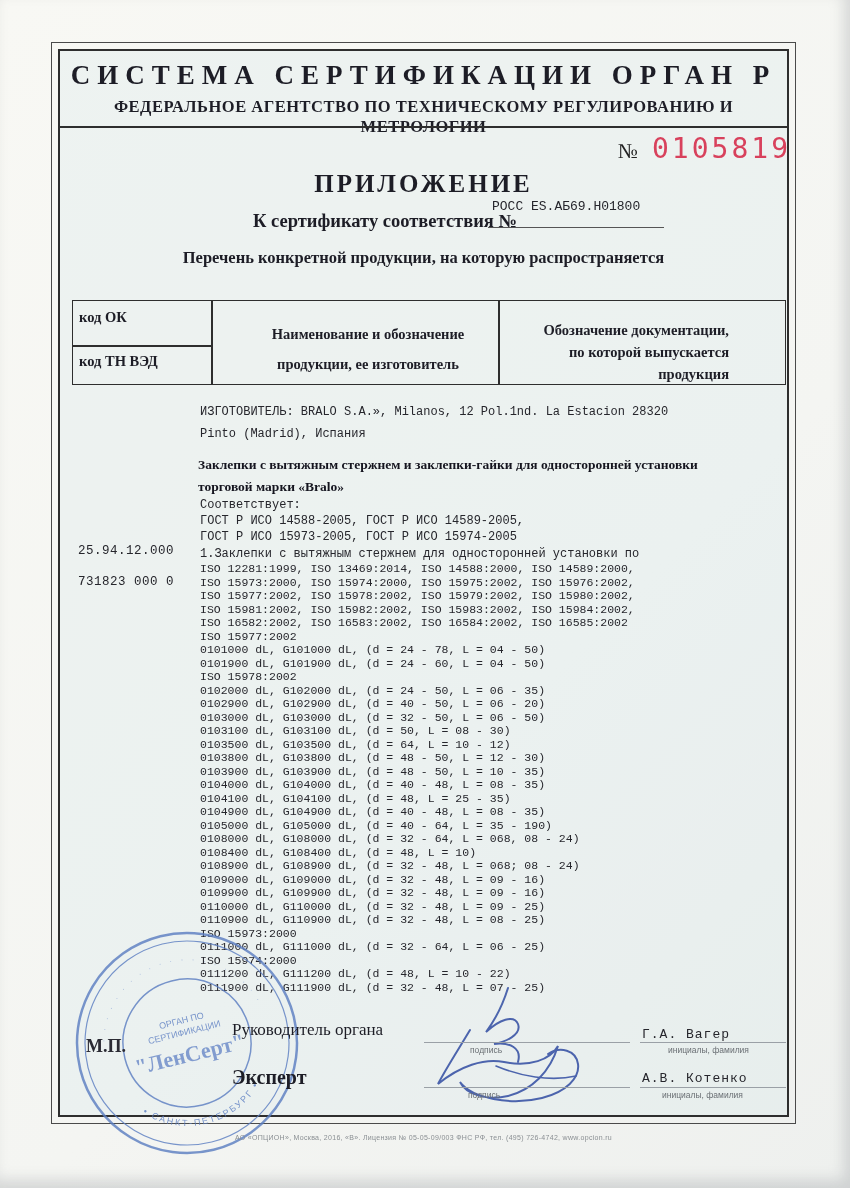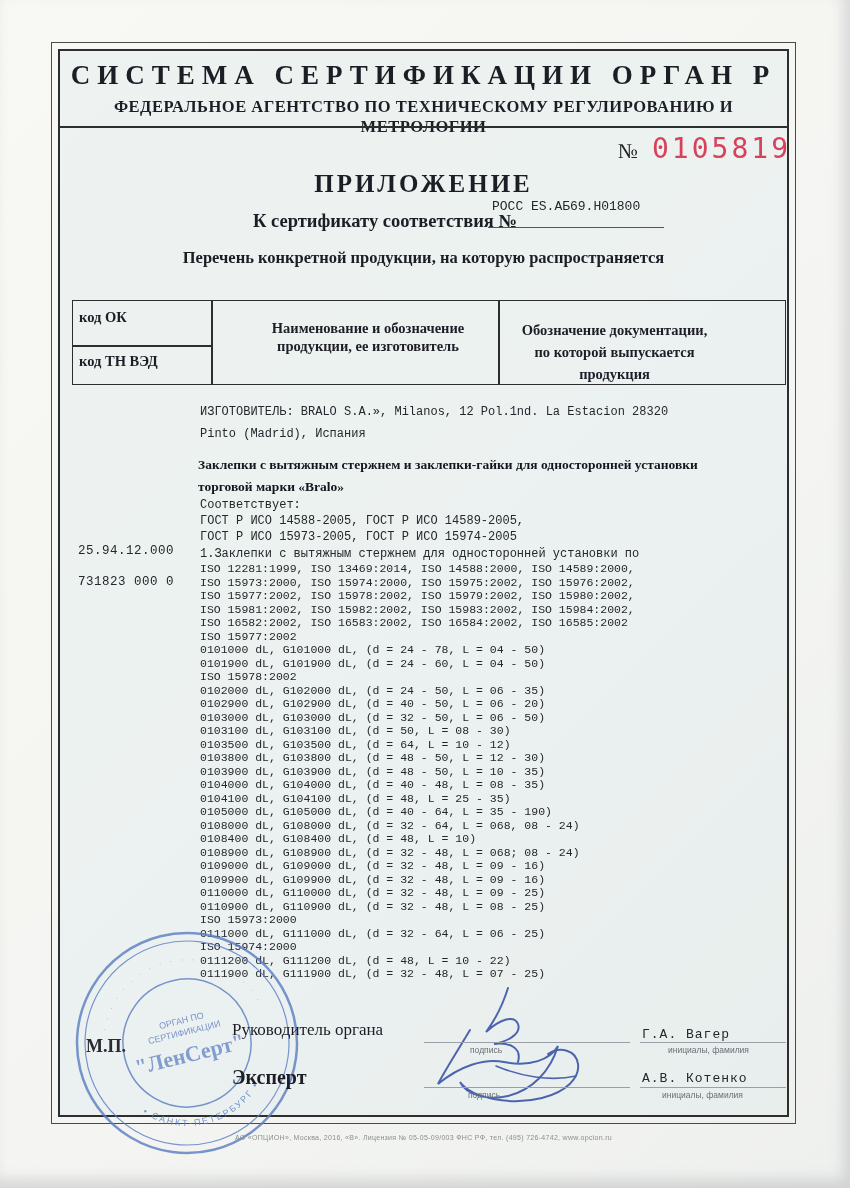--- a/index.html
+++ b/index.html
@@ -47,22 +47,22 @@
   .sub1{ left:60px; top:248px; width:727px; font-size:16.5px; font-weight:bold; color:#1d1d26;}
   .sub2{ left:60px; top:271px; width:727px; font-size:16.5px; font-weight:bold; color:#1d1d26;}
 
   .tbl{ left:72px; top:300px; width:714px; height:85px; border:1.5px solid #2e2e2e; }
   .tbl .v1{ position:absolute; left:138px; top:0; width:1.5px; height:100%; background:#2e2e2e; }
   .tbl .v2{ position:absolute; left:425px; top:0; width:1.5px; height:100%; background:#2e2e2e; }
   .tbl .h1{ position:absolute; left:0; top:44px; width:138px; height:1.5px; background:#2e2e2e; }
   .tbl-cell{ position:absolute; font-size:14.5px; font-weight:bold; color:#1d1d26; }
   .c-ok{ left:6px; top:8px; }
   .c-tn{ left:6px; top:52px; }
-  .c-name{ left:140px; top:18px; width:310px; text-align:center; white-space:pre-line; line-height:18px;}
-  .c-doc{ left:427px; top:18px; width:229px; text-align:center; white-space:pre-line; line-height:22px;}
+  .c-name{ left:140px; top:18px; width:310px; text-align:center; white-space:pre-line; line-height:30px;}
+  .c-doc{ left:427px; top:18px; width:229px; text-align:right; white-space:pre-line; line-height:22px;}
 
   .mono{ font-family:"Liberation Mono","DejaVu Sans Mono",monospace; color:#26262c; }
   .code-ok{ left:78px; top:544px; font-size:12.5px; letter-spacing:.5px;}
   .code-tn{ left:78px; top:575px; font-size:12.5px; letter-spacing:.5px;}
 
   .mfr{ left:200px; top:401px; width:560px; font-size:12px; line-height:22px; }
   .boldblock{ left:198px; top:454px; width:560px; font-size:13.5px; font-weight:bold;
               color:#15151f; line-height:22px; }
   .conf{ left:200px; top:497px; width:560px; font-size:12px; line-height:16.2px; }
   .items{ left:200px; top:562px; width:575px; font-size:11.5px; line-height:13.5px; }
@@ -158,20 +158,21 @@
       <div>ISO 15978:2002</div>
       <div>0102000 dL, G102000 dL, (d = 24 - 50, L = 06 - 35)</div>
       <div>0102900 dL, G102900 dL, (d = 40 - 50, L = 06 - 20)</div>
       <div>0103000 dL, G103000 dL, (d = 32 - 50, L = 06 - 50)</div>
       <div>0103100 dL, G103100 dL, (d = 50, L = 08 - 30)</div>
       <div>0103500 dL, G103500 dL, (d = 64, L = 10 - 12)</div>
       <div>0103800 dL, G103800 dL, (d = 48 - 50, L = 12 - 30)</div>
       <div>0103900 dL, G103900 dL, (d = 48 - 50, L = 10 - 35)</div>
       <div>0104000 dL, G104000 dL, (d = 40 - 48, L = 08 - 35)</div>
       <div>0104100 dL, G104100 dL, (d = 48, L = 25 - 35)</div>
+      <div>0104900 dL, G104900 dL, (d = 40 - 48, L = 08 - 35)</div>
       <div>0105000 dL, G105000 dL, (d = 40 - 64, L = 35 - 190)</div>
       <div>0108000 dL, G108000 dL, (d = 32 - 64, L = 068, 08 - 24)</div>
       <div>0108400 dL, G108400 dL, (d = 48, L = 10)</div>
       <div>0108900 dL, G108900 dL, (d = 32 - 48, L = 068; 08 - 24)</div>
       <div>0109000 dL, G109000 dL, (d = 32 - 48, L = 09 - 16)</div>
       <div>0109900 dL, G109900 dL, (d = 32 - 48, L = 09 - 16)</div>
       <div>0110000 dL, G110000 dL, (d = 32 - 48, L = 09 - 25)</div>
       <div>0110900 dL, G110900 dL, (d = 32 - 48, L = 08 - 25)</div>
       <div>ISO 15973:2000</div>
       <div>0111000 dL, G111000 dL, (d = 32 - 64, L = 06 - 25)</div>

